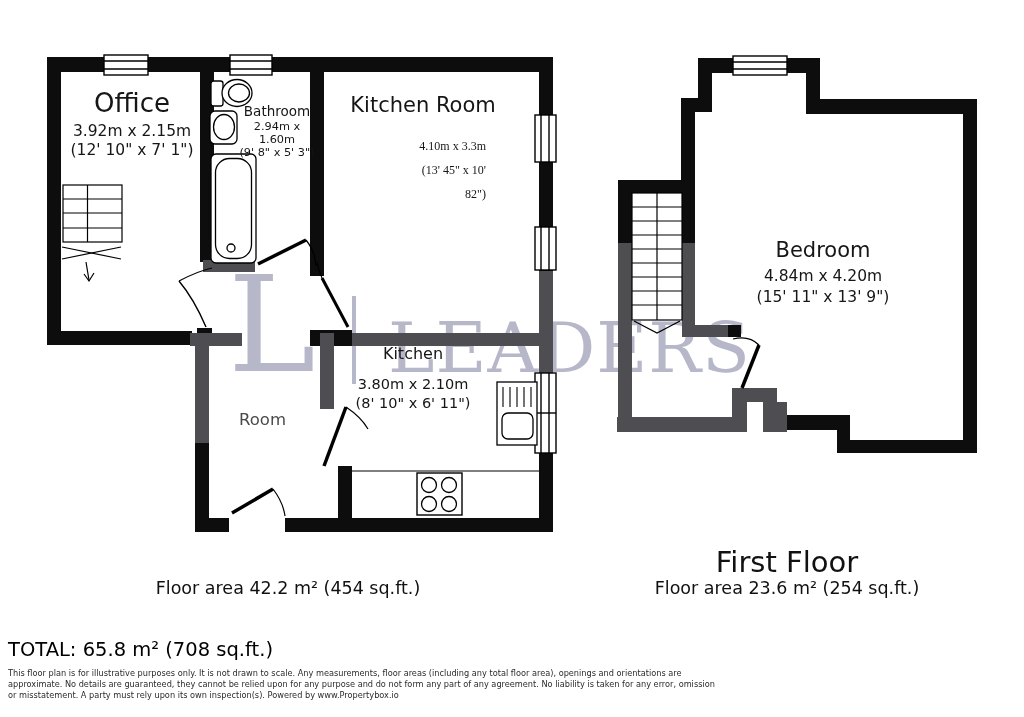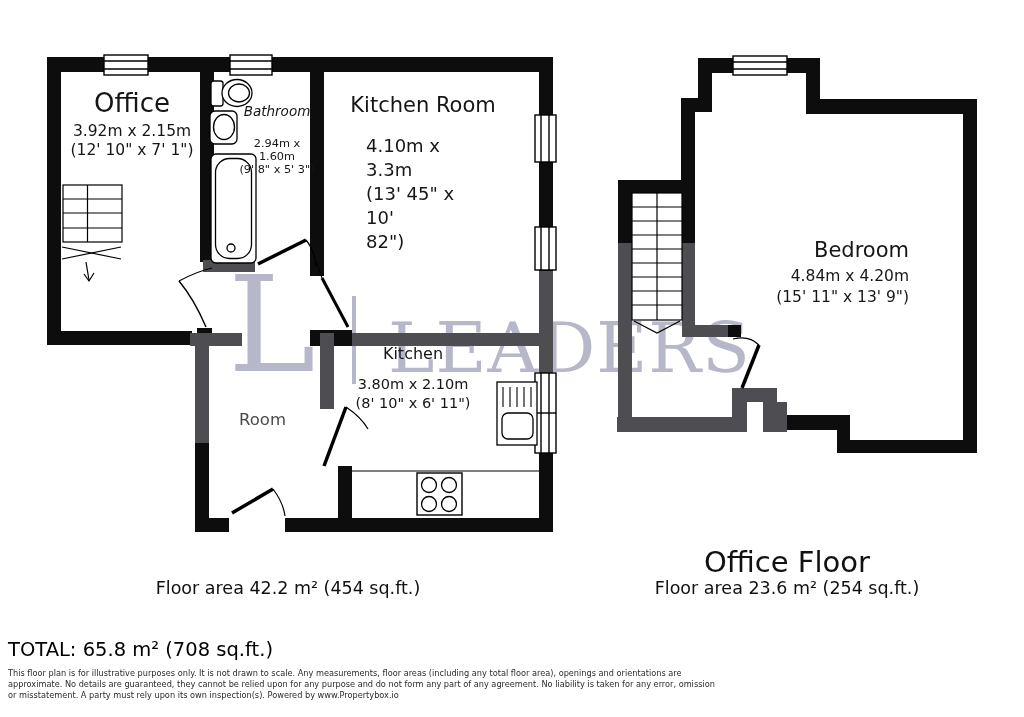--- a/index.html
+++ b/index.html
@@ -16,29 +16,29 @@
   
   #plan{position:absolute;left:0;top:0;z-index:2;}
   
   .roomlabel{position:absolute;z-index:3;text-align:center;color:#161616;}
   .roomlabel .rname{display:block;}
   .roomlabel .rdim{display:block;}
   #office-label{left:52px;top:88px;width:160px;}
   #office-label .rname{font-size:26px;margin-bottom:4px;}
   #office-label .rdim{font-size:15.5px;line-height:19px;}
   #bathroom-label{left:236px;top:103px;width:82px;}
-  #bathroom-label .rname{font-size:13.5px;margin-bottom:18px;font-style:italic;}
+  #bathroom-label .rname{font-size:13.5px;margin-bottom:1px;}
   #bathroom-label .rdim{font-size:11.3px;line-height:13px;}
   #living-title{left:348px;top:93px;width:150px;font-size:21px;}
-  #living-dims{left:366px;top:134px;width:120px;text-align:left;font-size:18px;line-height:24px;}
+  #living-dims{left:366px;top:134px;width:120px;text-align:right;font-size:12px;line-height:24px;font-family:Liberation Serif, serif;}
   #kitchen-label{left:340px;top:344px;width:146px;}
   #kitchen-label .rname{font-size:16px;margin-bottom:12px;}
   #kitchen-label .rdim{font-size:14.5px;line-height:19px;}
   #hall-label{left:239px;top:410px;font-size:16.5px;color:#4a4a4a;}
-  #bedroom-label{left:737px;top:238px;width:172px;text-align:right;}
+  #bedroom-label{left:737px;top:238px;width:172px;}
   #bedroom-label .rname{font-size:21px;margin-bottom:4px;}
   #bedroom-label .rdim{font-size:15.5px;line-height:21px;}
   
   .floorcap{position:absolute;z-index:3;text-align:center;color:#111;}
   #gf-title{left:138px;top:545px;width:300px;font-size:29px;}
   #gf-area{left:138px;top:578px;width:300px;font-size:17.5px;}
   #ff-title{left:637px;top:545px;width:300px;font-size:29px;}
   #ff-area{left:637px;top:578px;width:300px;font-size:17.5px;}
   #total-line{position:absolute;left:8px;top:638px;font-size:19.5px;z-index:3;color:#000000;}
   #disclaimer{position:absolute;left:8px;top:668px;width:710px;font-size:8.2px;line-height:11px;color:#2b2b2b;z-index:3;}
@@ -238,19 +238,19 @@
     <span class="rname">Room</span>
   </div>
 
   <div class="roomlabel" id="bedroom-label">
     <span class="rname">Bedroom</span>
     <span class="rdim">4.84m x 4.20m</span>
     <span class="rdim">(15' 11" x 13' 9")</span>
   </div>
 
   <div class="floorcap" id="gf-area">Floor area 42.2 m² (454 sq.ft.)</div>
-  <div class="floorcap" id="ff-title">Office Floor</div>
+  <div class="floorcap" id="ff-title">First Floor</div>
   <div class="floorcap" id="ff-area">Floor area 23.6 m² (254 sq.ft.)</div>
 
   <div id="total-line">TOTAL: 65.8 m² (708 sq.ft.)</div>
   <div id="disclaimer">This floor plan is for illustrative purposes only. It is not drawn to scale. Any measurements, floor areas (including any total floor area), openings and orientations are approximate. No details are guaranteed, they cannot be relied upon for any purpose and do not form any part of any agreement. No liability is taken for any error, omission or misstatement. A party must rely upon its own inspection(s). Powered by www.Propertybox.io</div>
 
 </div>
 
 </body></html>

